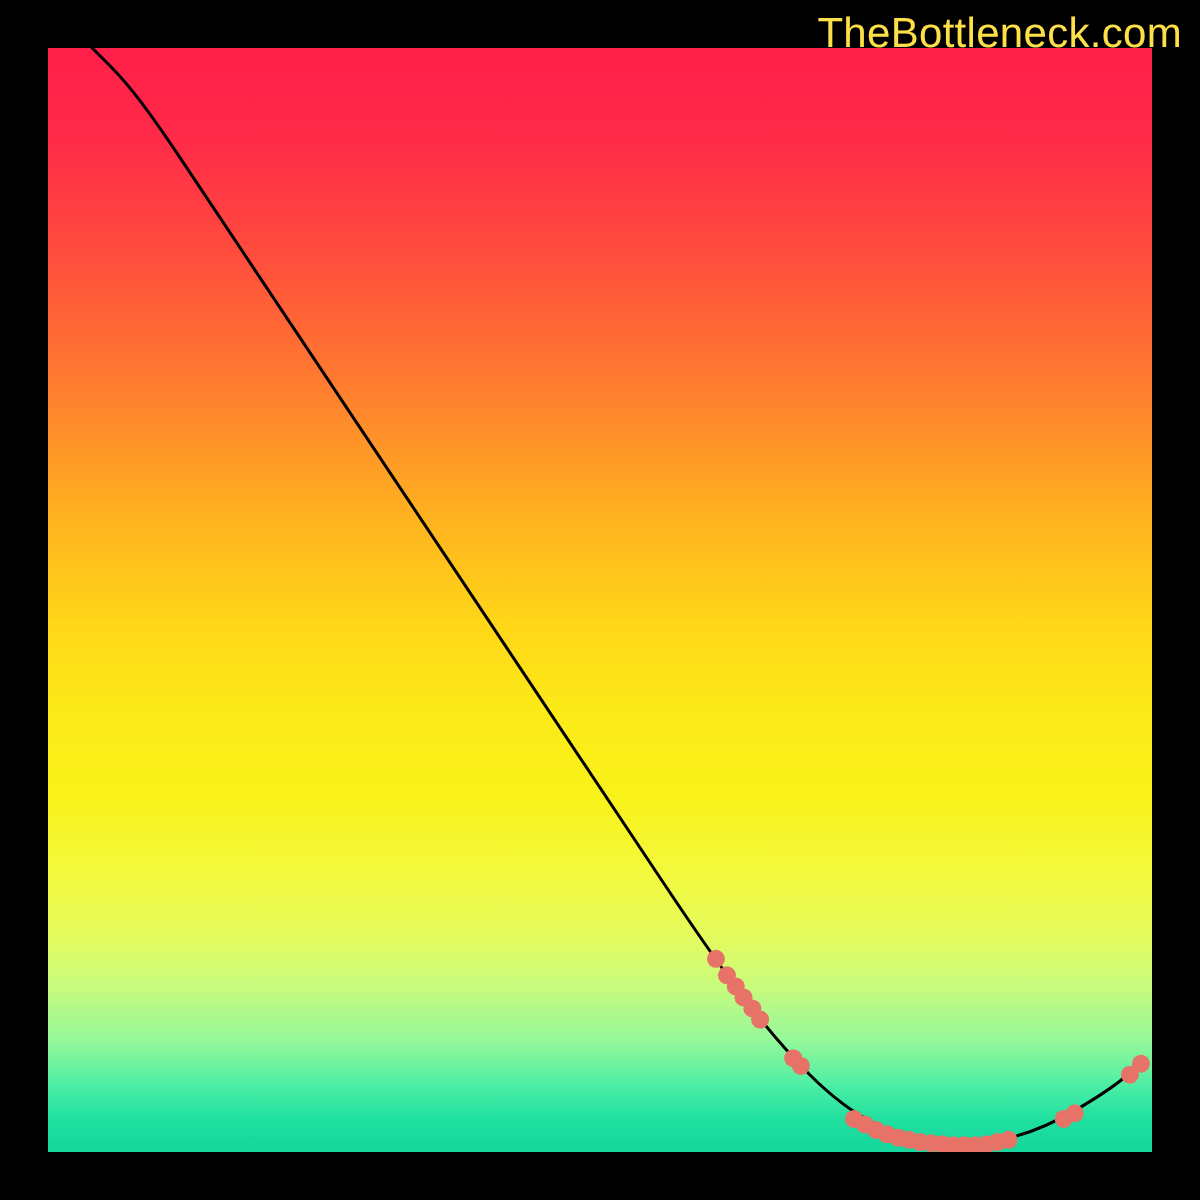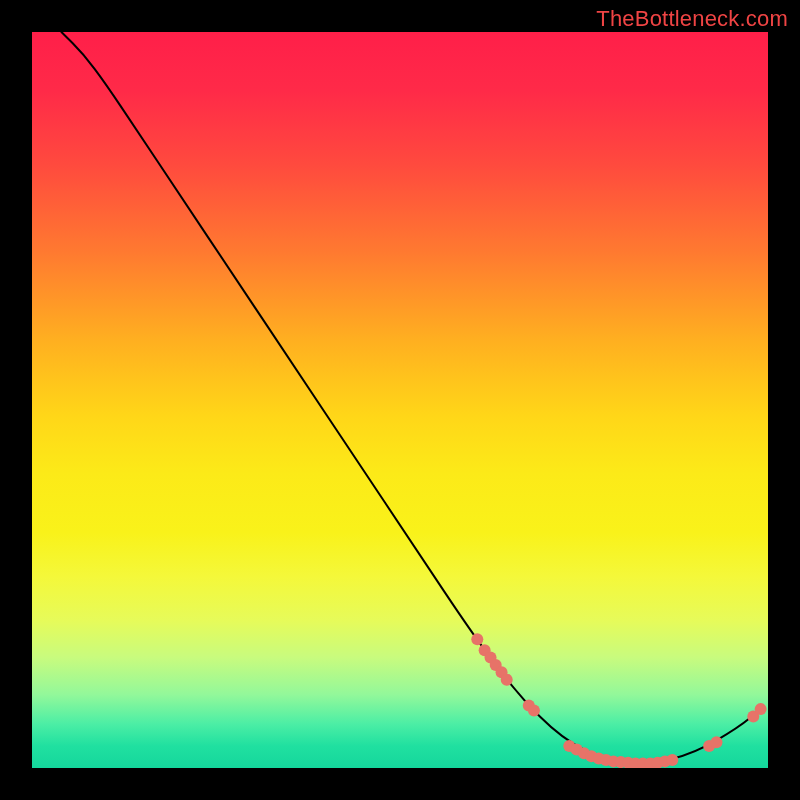--- a/index.html
+++ b/index.html
@@ -8,22 +8,22 @@
     height: 800px;
     background: #000;
     position: relative;
     overflow: hidden;
     font-family: Arial, Helvetica, sans-serif;
   }
   .watermark {
     position: absolute;
     top: 6px;
     right: 12px;
-    color: #ef4444;
-    font-size: 22px;
+    color: #fde047;
+    font-size: 28px;
     font-weight: 400;
     z-index: 10;
     letter-spacing: 0.2px;
   }
   .plot-area {
     position: absolute;
     left: 32px;
     top: 32px;
     width: 736px;
     height: 736px;

